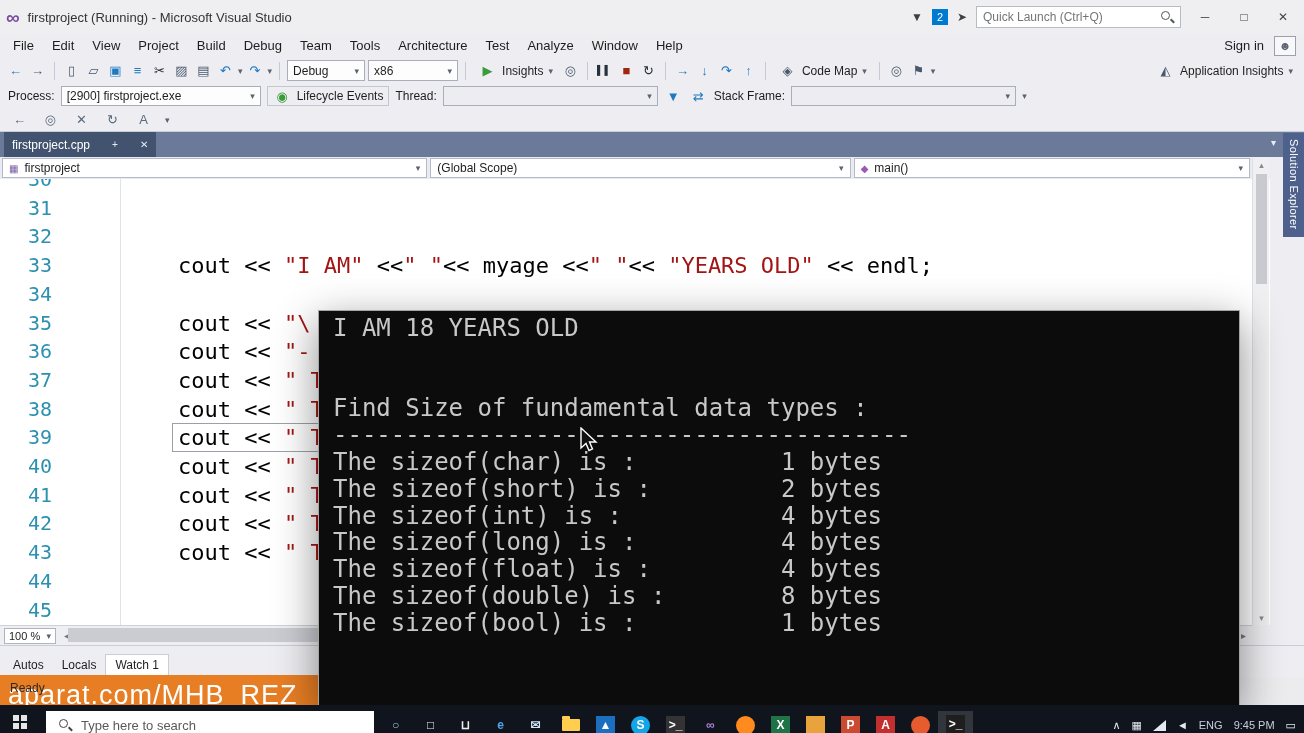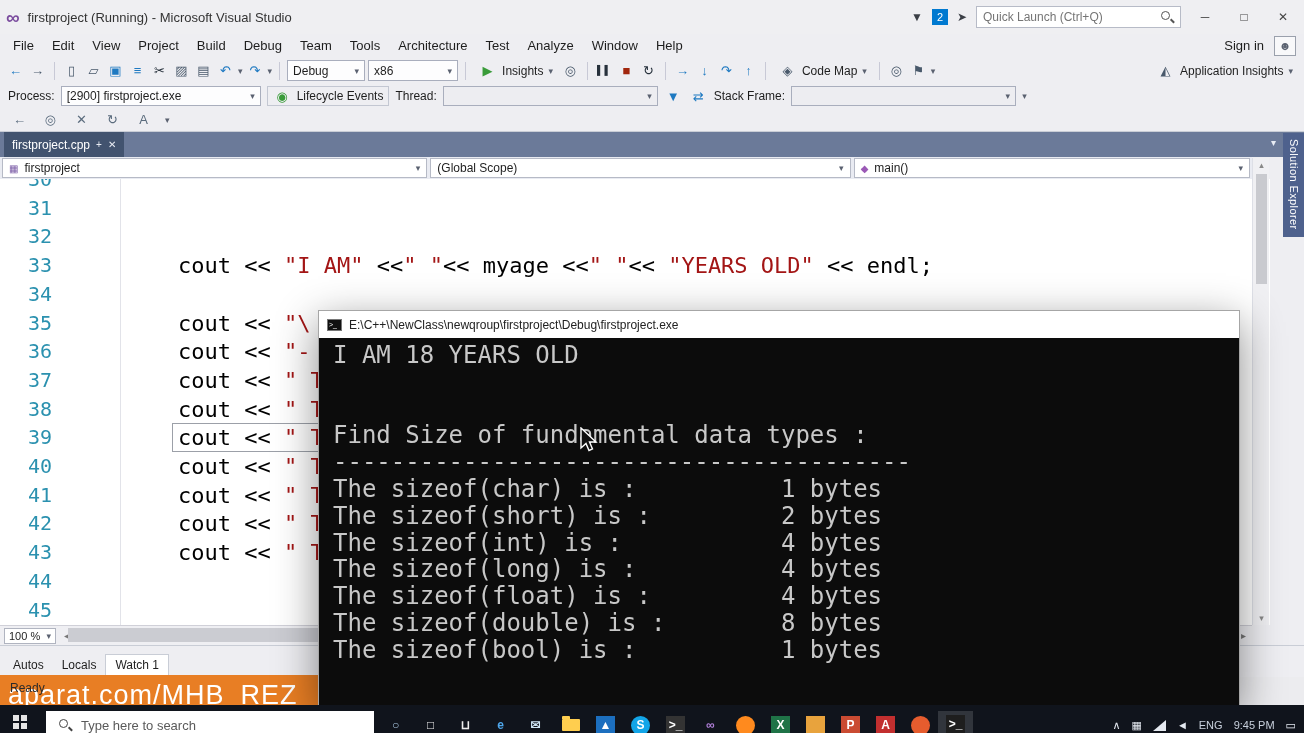--- a/index.html
+++ b/index.html
@@ -40,21 +40,21 @@
   #procbar{left:0;top:84px;width:1304px;height:24px;display:flex;align-items:center;gap:6px;padding-left:8px;font-size:12px}
   .pcombo{height:20px;background:#FDFDFE;border:1px solid #A9AEBD;display:inline-flex;align-items:center;justify-content:space-between;padding:0 5px;gap:6px}
   .pcombo.empty{background:#EDEDF1}
 
   
   #minibar{left:0;top:108px;width:1304px;height:24px;display:flex;align-items:center;gap:12px;padding-left:10px;border-bottom:1px solid #C9CDD6}
   #minibar .tbi{color:#5A6B7D}
 
   
   #tabstrip{left:0;top:132px;width:1304px;height:25px;background:#6B7A99}
-  #doc-tab{position:absolute;left:4px;top:0;height:25px;background:#42536F;color:#fff;display:flex;align-items:center;gap:6px;padding:0 8px;font-size:12px}
+  #doc-tab{position:absolute;left:4px;top:0;height:25px;background:#42536F;color:#fff;display:flex;align-items:center;gap:22px;padding:0 8px;font-size:12px}
   #doc-tab .ticon{font-size:10px;color:#E8ECF4}
   #tab-extras{position:absolute;right:28px;top:5px;color:#E8ECF4;font-size:10px}
 
   
   #navbar{left:0;top:157px;width:1252px;height:22px;background:#E9EBF2;display:flex;gap:3px;padding:1px 2px}
   .nav-combo{background:#fff;border:1px solid #B6BAC6;display:flex;align-items:center;gap:6px;padding:0 6px;font-size:12px;color:#1E1E1E}
   .nav-combo .caret{margin-left:auto}
   #nav-project{width:426px}#nav-scope{width:421px}#nav-member{width:397px}
   .nicon{font-size:10px}
 
@@ -324,24 +324,20 @@
   <div id="watch-tabs"><span class="watch-tab">Autos</span><span class="watch-tab">Locals</span><span class="watch-tab active">Watch 1</span></div>
 </div>
 
 <div id="statusbar" class="abs"></div>
 <span id="ready" class="abs">Ready</span>
 <div id="wm-bar"></div>
 <div class="wm-text">aparat.com/MHB_REZ</div>
 <div class="wm-text" id="wm-ghost">aparat.com/MHB_REZ</div>
 
 <div id="console" class="abs">
-  <div id="console-title">
-    <span id="console-icon">&gt;_</span>
-    <span id="console-title-text">E:\C++\NewClass\newqroup\firstproject\Debug\firstproject.exe</span>
-  </div>
   <pre id="console-pre">I AM 18 YEARS OLD
 
 
 Find Size of fundamental data types :
 ----------------------------------------
 The sizeof(char) is :          1 bytes
 The sizeof(short) is :         2 bytes
 The sizeof(int) is :           4 bytes
 The sizeof(long) is :          4 bytes
 The sizeof(float) is :         4 bytes

